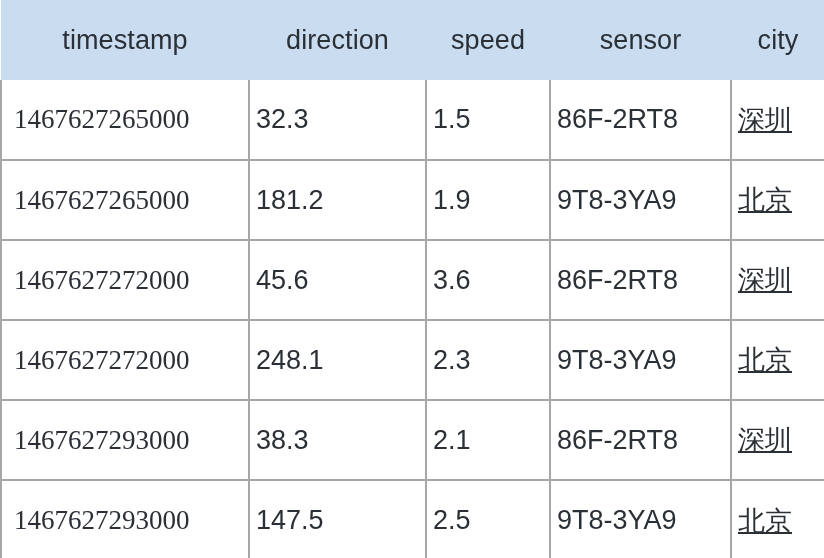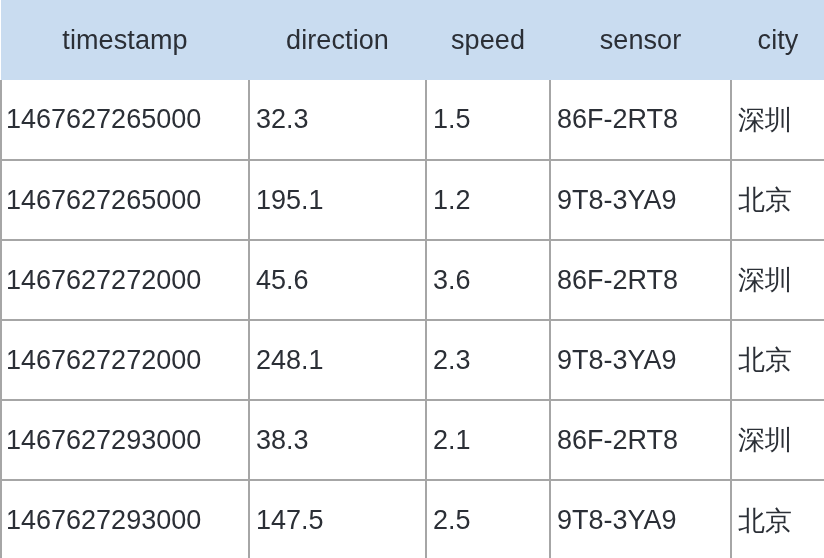--- a/index.html
+++ b/index.html
@@ -66,24 +66,26 @@
     font-size: 27px;
     color: #2b2f36;
     background: #ffffff;
     border-right: 2px solid #a6a6a6;
     border-bottom: 2px solid #a6a6a6;
     white-space: nowrap;
     overflow: hidden;
   }
   tbody tr td:first-child {
     border-left: 2px solid #a6a6a6;
-    padding-left: 4px;
+    padding-left: 12px;
+    font-family: Liberation Serif, serif;
   }
   tbody tr td:last-child {
     border-right: none;
+    text-decoration: underline;
   }
   tbody tr:last-child td {
     border-bottom: none;
   }
   .cell-cjk {
     font-family: "DejaVu Sans", "Liberation Sans", sans-serif;
   }
 </style>
 </head>
 <body>
@@ -109,22 +111,22 @@
     <tbody>
       <tr>
         <td>1467627265000</td>
         <td>32.3</td>
         <td>1.5</td>
         <td>86F-2RT8</td>
         <td class="cell-cjk">深圳</td>
       </tr>
       <tr>
         <td>1467627265000</td>
-        <td>195.1</td>
-        <td>1.2</td>
+        <td>181.2</td>
+        <td>1.9</td>
         <td>9T8-3YA9</td>
         <td class="cell-cjk">北京</td>
       </tr>
       <tr>
         <td>1467627272000</td>
         <td>45.6</td>
         <td>3.6</td>
         <td>86F-2RT8</td>
         <td class="cell-cjk">深圳</td>
       </tr>

